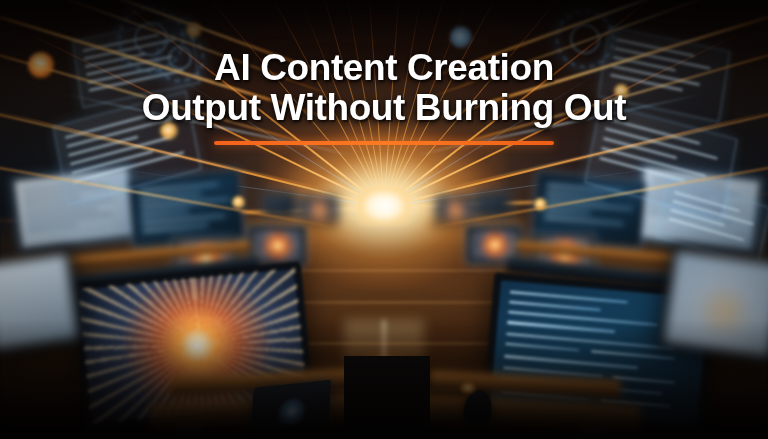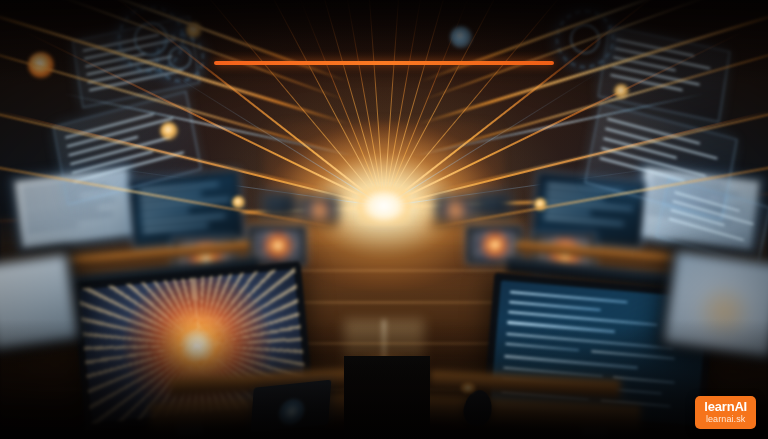--- a/index.html
+++ b/index.html
@@ -553,21 +553,19 @@
     <div class="mouse-glow" style="left:460px;top:382px;"></div>
 
     <div class="center-pillar" style="left:344px;top:356px;width:86px;height:83px;"></div>
   </div>
 
   <div class="layer vignette"></div>
   <div class="layer top-dark"></div>
   <div class="layer bottom-dark"></div>
 
   <div class="title-block">
+    <div class="title-line">AI Content Creation</div>
+    <div class="title-line">Output Without Burning Out</div>
     <div class="title-rule"></div>
   </div>
 
-  <div class="logo-badge">
-    <span class="logo-main">learnAI</span>
-    <span class="logo-sub">learnai.sk</span>
-  </div>
 
 </div>
 
 </body></html>

